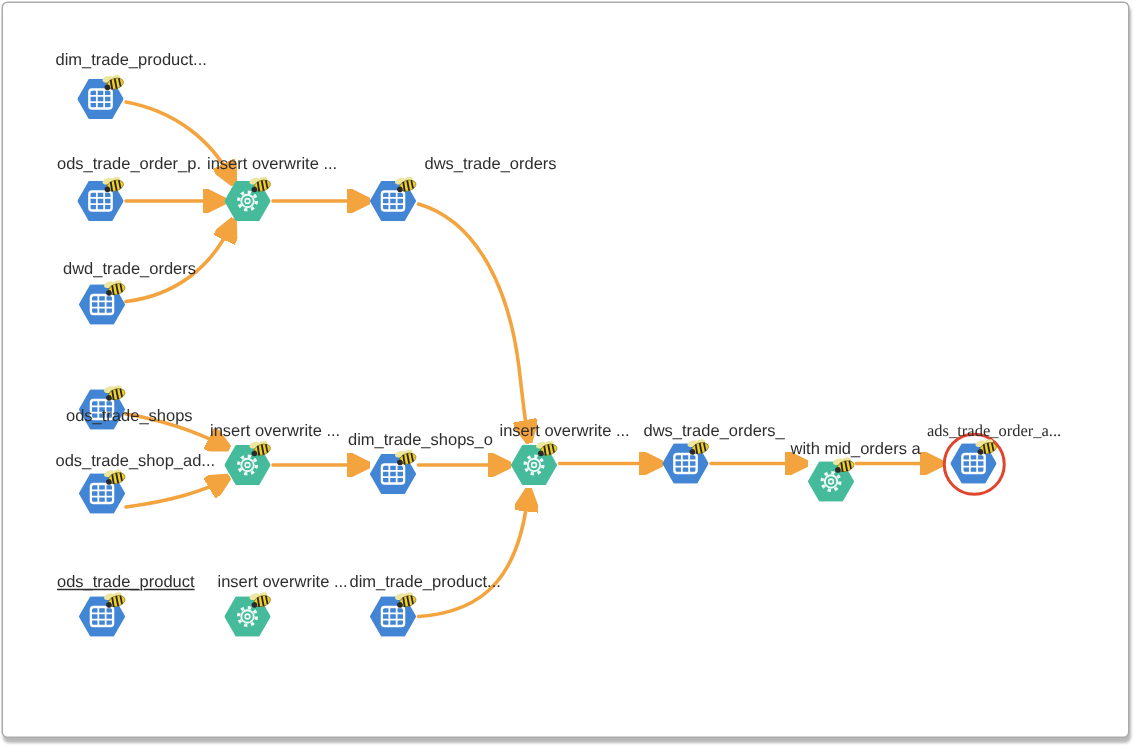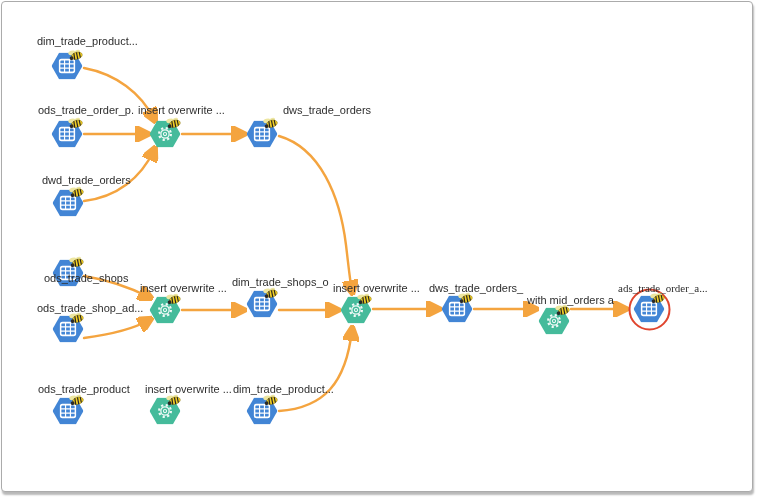--- a/index.html
+++ b/index.html
@@ -244,21 +244,21 @@
         <ellipse cx="11.8" cy="3.8" rx="2.8" ry="1.7" fill="#EDE6A0"></ellipse>
         <ellipse cx="10.2" cy="7.6" rx="5.6" ry="3.5" fill="#F2CF25" stroke="#7a6600" stroke-width="0.4"></ellipse>
         <path d="M8 4.4 L7.2 10.8" stroke="#222222" stroke-width="1.2"></path>
         <path d="M10.8 4.2 L10.2 11.1" stroke="#222222" stroke-width="1.2"></path>
         <path d="M13.5 4.8 L13.1 10.4" stroke="#222222" stroke-width="1.1"></path>
         <circle cx="4.5" cy="8.6" r="1.9" fill="#2a2a2a"></circle>
       </g>
     </svg>
     <div class="label" style="left: -9.5px; top: -15.5px;">insert overwrite ...</div>
   </div>
-      <div class="node table" style="left: 262px; top: 304px;">
+      <div class="node table" style="left: 262px; top: 316px;">
 
     <div class="hex">
       <svg class="glyph table-glyph" width="17" height="17" viewBox="-8 -8 16 16" xmlns="http://www.w3.org/2000/svg">
         <rect x="-7" y="-6" width="14" height="12" rx="1.8" fill="none" stroke="#ffffff" stroke-width="1.5"></rect>
         <line x1="-7" y1="-2" x2="7" y2="-2" stroke="#ffffff" stroke-width="1.1"></line>
         <line x1="-7" y1="2" x2="7" y2="2" stroke="#ffffff" stroke-width="1.1"></line>
         <line x1="-2.3" y1="-6" x2="-2.3" y2="6" stroke="#ffffff" stroke-width="1.1"></line>
         <line x1="2.3" y1="-6" x2="2.3" y2="6" stroke="#ffffff" stroke-width="1.1"></line>
       </svg>
 
@@ -388,21 +388,21 @@
       <g transform="rotate(-16 9 7)">
         <ellipse cx="6.2" cy="3.4" rx="3.6" ry="2.1" fill="#EDE6A0"></ellipse>
         <ellipse cx="11.8" cy="3.8" rx="2.8" ry="1.7" fill="#EDE6A0"></ellipse>
         <ellipse cx="10.2" cy="7.6" rx="5.6" ry="3.5" fill="#F2CF25" stroke="#7a6600" stroke-width="0.4"></ellipse>
         <path d="M8 4.4 L7.2 10.8" stroke="#222222" stroke-width="1.2"></path>
         <path d="M10.8 4.2 L10.2 11.1" stroke="#222222" stroke-width="1.2"></path>
         <path d="M13.5 4.8 L13.1 10.4" stroke="#222222" stroke-width="1.1"></path>
         <circle cx="4.5" cy="8.6" r="1.9" fill="#2a2a2a"></circle>
       </g>
     </svg>
-    <div class="label" style="left: -14.5px; top: -15.5px;">ods_trade_product</div>
+    <div class="label" style="left: -14.5px; top: -15.5px; text-decoration: underline;">ods_trade_product</div>
   </div>
       <div class="node job" style="left: 165px; top: 411px;">
 
     <div class="hex">
 
       <svg class="glyph job-glyph" width="17" height="17" viewBox="-8 -8 16 16" xmlns="http://www.w3.org/2000/svg">
         <circle r="5.6" fill="none" stroke="rgba(255,255,255,0.92)" stroke-width="2" stroke-dasharray="2.05 2.35"></circle>
         <circle r="3.9" fill="none" stroke="rgba(255,255,255,0.92)" stroke-width="1.2"></circle>
         <circle r="1.5" fill="none" stroke="rgba(255,255,255,0.92)" stroke-width="1"></circle>
       </svg>

